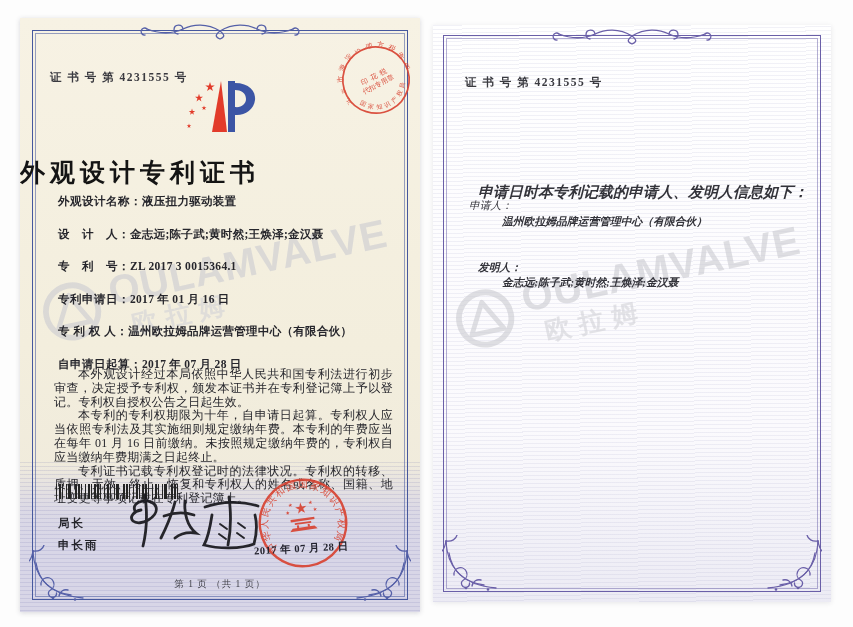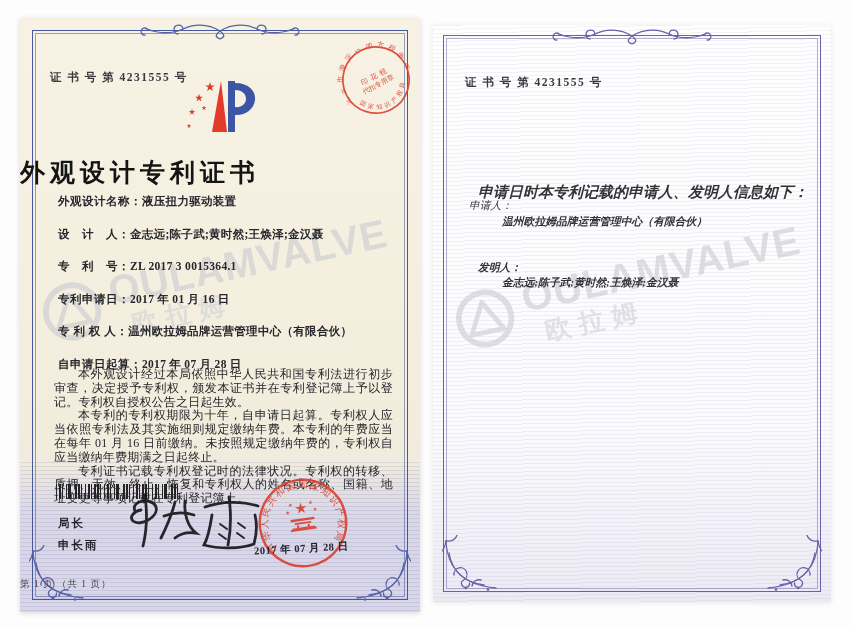--- a/index.html
+++ b/index.html
@@ -54,21 +54,21 @@
   .paras p{margin:0;text-indent:2em;letter-spacing:.2px;}
   .barcode{position:absolute;left:36px;top:466px;width:124px;height:15px;
     background:repeating-linear-gradient(90deg,#242424 0 1.5px,rgba(0,0,0,0) 1.5px 2.8px,
       #242424 2.8px 5px,rgba(0,0,0,0) 5px 6px,#242424 6px 6.8px,rgba(0,0,0,0) 6.8px 9.6px);}
   .director{position:absolute;left:38px;top:494px;font-size:11.5px;font-weight:700;
     line-height:22px;color:#26262c;letter-spacing:2px;}
   .signature{position:absolute;left:95px;top:468px;opacity:.92;}
   .main-seal{position:absolute;left:237px;top:459px;transform:rotate(-8deg);opacity:.92;}
   .seal-date{position:absolute;left:234px;top:524px;font-size:10.5px;font-weight:700;
     color:#23232e;letter-spacing:.5px;transform:rotate(-3deg);}
-  .page-footer{position:absolute;left:0;right:0;top:560px;font-size:9.5px;
+  .page-footer{position:absolute;left:0;right:0;top:560px;text-align:center;font-size:9.5px;
     color:#44444c;letter-spacing:1px;}
   
   .r-certno{position:absolute;left:32px;top:50px;font-size:11.5px;letter-spacing:1.5px;
     font-weight:600;color:#3a3a40;}
   .r-text{font-style:italic;color:#33333a;}
   .r-para{position:absolute;left:22px;right:24px;top:101px;font-size:10.8px;line-height:16.5px;
     text-indent:2em;text-align:justify;letter-spacing:.2px;}
   .r-heading{position:absolute;left:45px;top:158px;font-size:15px;font-weight:600;}
   .r-applicant-label{position:absolute;left:36px;top:174px;font-size:10.8px;font-weight:400;text-align:center;}
   .r-applicant{position:absolute;left:69px;top:190px;font-size:10.8px;font-weight:600;}

